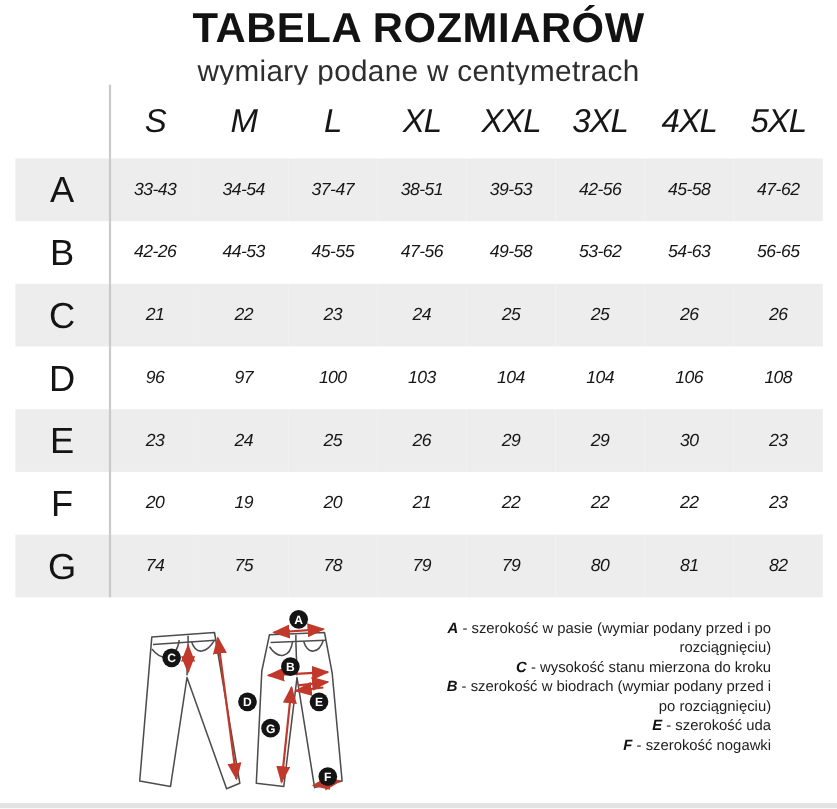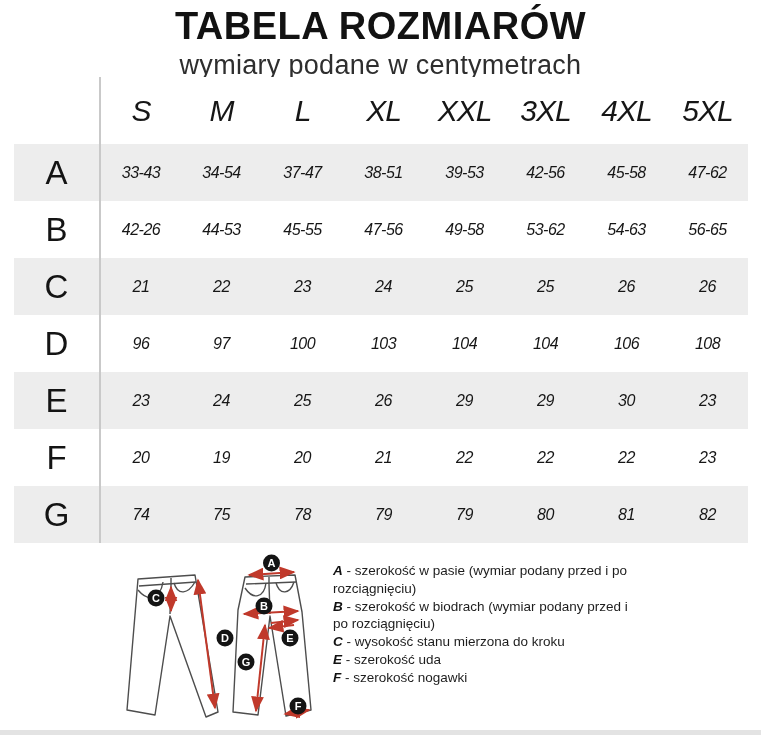--- a/index.html
+++ b/index.html
@@ -38,22 +38,22 @@
   tbody td {
     font-style:italic; font-size:16px; letter-spacing:-0.5px; color:#161616;
   }
   thead th:nth-child(2), tbody tr > *:nth-child(2) {
     border-left:2px solid #c9c9c9;
   }
 
   .pants-diagram { position:absolute; left:118px; top:550px; }
 
   .legend {
-    position:absolute; left:333px; top:562px; width:352px;
-    font-size:13.5px; line-height:17.8px; color:#1d1d1d;
+    position:absolute; left:349px; top:562px; width:352px;
+    font-size:13.5px; line-height:17.8px; color:#1d1d1d;text-align:right;
   }
   .legend div { white-space:pre-line; }
   .legend b { font-style:italic; font-weight:700; color:#111111; }
 
   .bottom-strip {
     position:absolute; left:0; bottom:0; width:761px; height:5px;
     background:#e3e3e3;
   }
 </style>
 </head>
@@ -234,20 +234,20 @@
     <g>
       <circle cx="180" cy="156" r="8.5" fill="#141414"></circle>
       <text x="180" y="160" fill="#ffffff">F</text>
     </g>
   </g>
 </svg>
 
 <div class="legend">
     <div><b>A</b> - szerokość w pasie (wymiar podany przed i po
 rozciągnięciu)</div>
+    <div><b>C</b> - wysokość stanu mierzona do kroku</div>
     <div><b>B</b> - szerokość w biodrach (wymiar podany przed i
 po rozciągnięciu)</div>
-    <div><b>C</b> - wysokość stanu mierzona do kroku</div>
     <div><b>E</b> - szerokość uda</div>
     <div><b>F</b> - szerokość nogawki</div>
   </div>
 
 <div class="bottom-strip"></div>
 
 </body></html>

